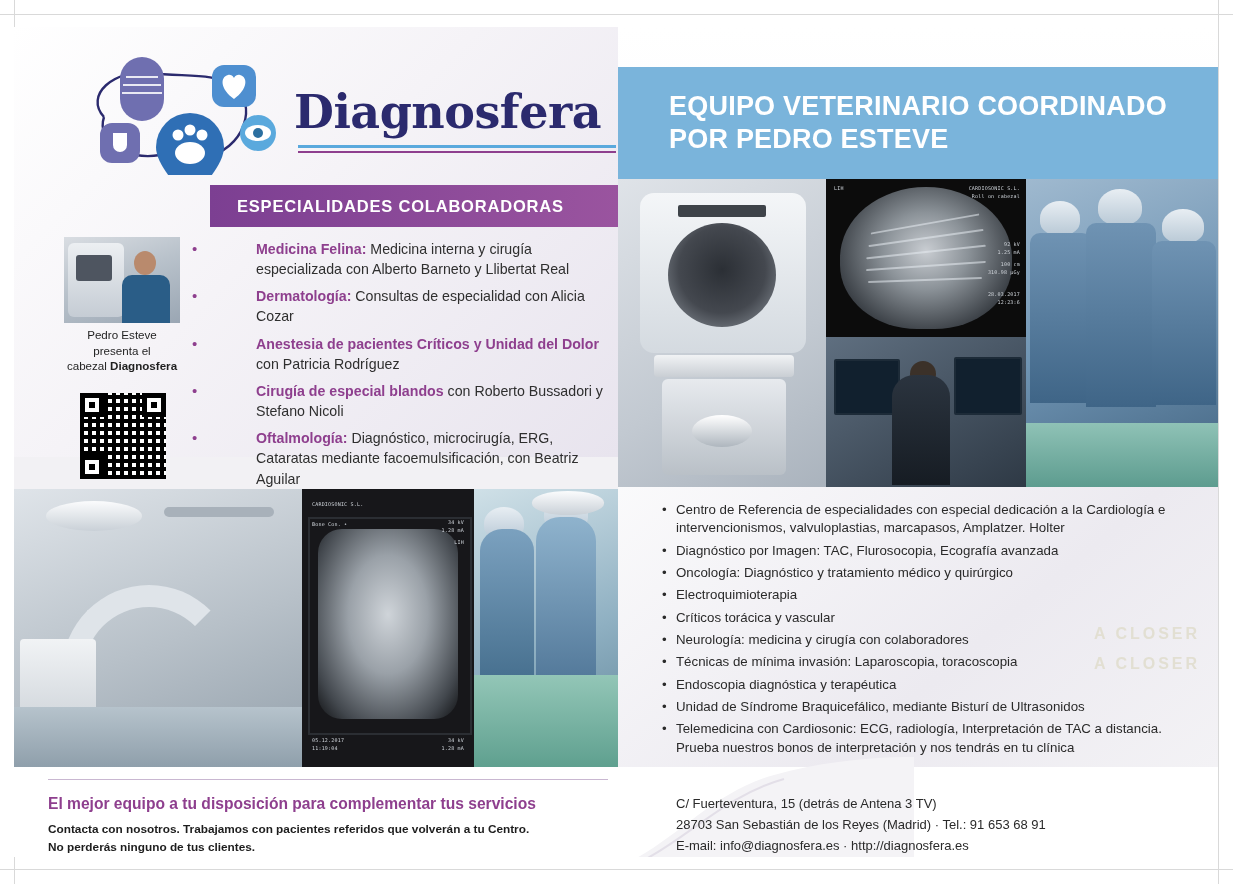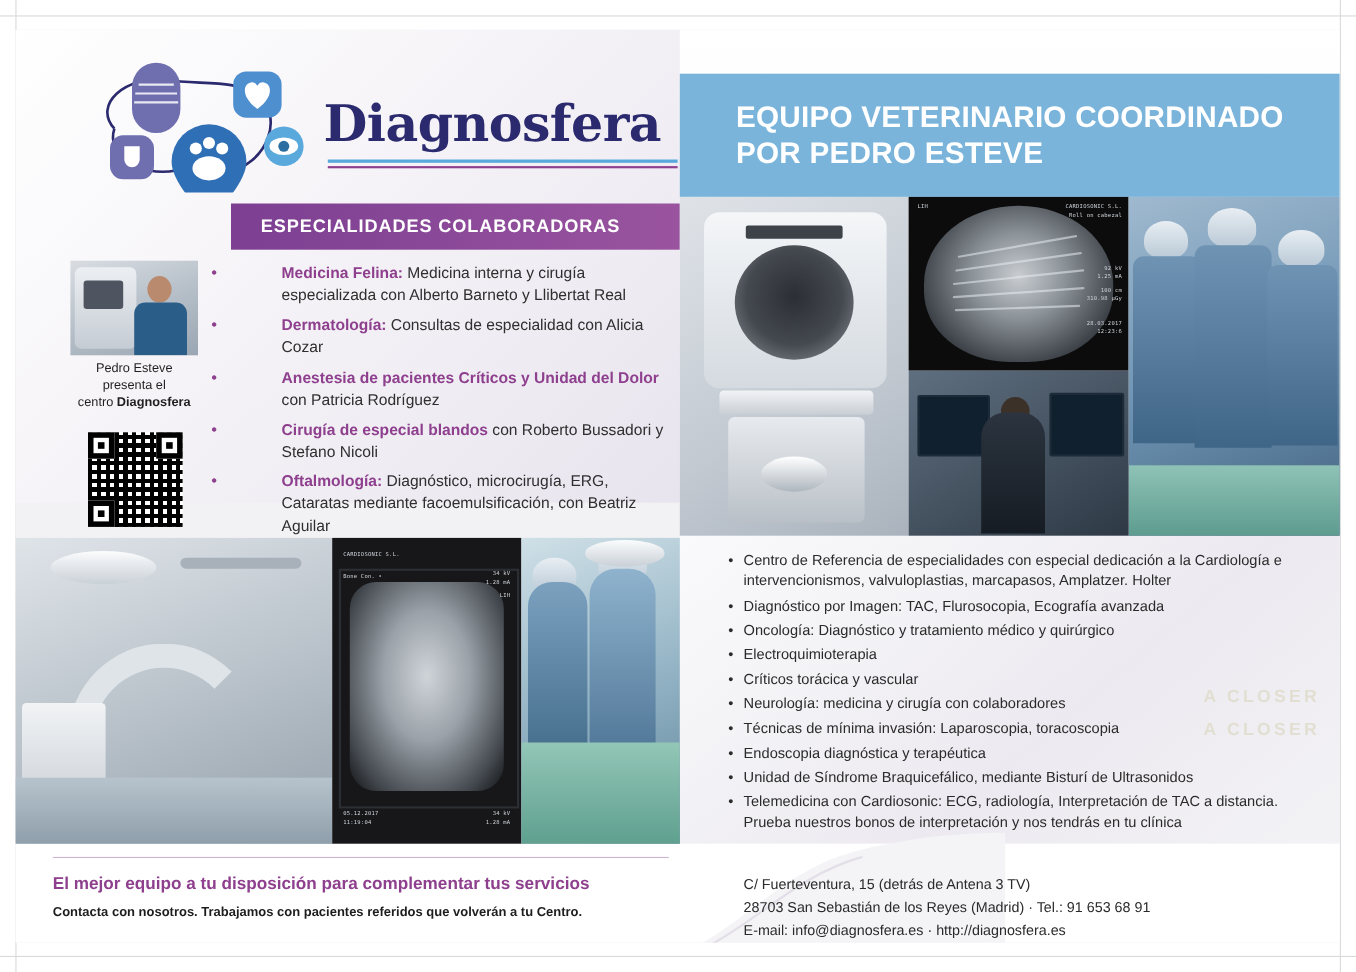--- a/index.html
+++ b/index.html
@@ -494,21 +494,21 @@
     <div class="pedro-photo">
       <div class="machine"></div>
       <div class="machine2"></div>
       <div class="person-head"></div>
       <div class="person-body"></div>
     </div>
     <div class="pedro-caption">
       <div>Pedro Esteve</div>
       <div>presenta el</div>
       <div>
-        <span>centro </span><b>Diagnosfera</b>
+        <span>cabezal </span><b>Diagnosfera</b>
       </div>
     </div>
     <div class="qr">
       <div class="qr-eye e1"></div>
       <div class="qr-eye e2"></div>
       <div class="qr-eye e3"></div>
     </div>
 
     <div class="spec-list">
       <div class="spec-item">
@@ -660,20 +660,21 @@
       <path d="M0 118 C80 118 120 40 200 18 C250 4 300 0 340 0 L340 120 Z" fill="#f4f3f6"></path>
       <path d="M10 120 C90 116 130 44 210 22" fill="none" stroke="#e3dfe8" stroke-width="2"></path>
     </svg>
 
     <div class="footer-rule"></div>
 
     <div class="footer-left">
       <div class="footer-head">El mejor equipo a tu disposición para complementar tus servicios</div>
       <div class="footer-sub">
         <div>Contacta con nosotros. Trabajamos con pacientes referidos que volverán a tu Centro.</div>
+        <div>No perderás ninguno de tus clientes.</div>
       </div>
     </div>
 
     <div class="footer-right">
       <div>C/ Fuerteventura, 15 (detrás de Antena 3 TV)</div>
       <div>28703 San Sebastián de los Reyes (Madrid) · Tel.: 91 653 68 91</div>
       <div>E-mail: info@diagnosfera.es · http://diagnosfera.es</div>
     </div>
 
   </div>

